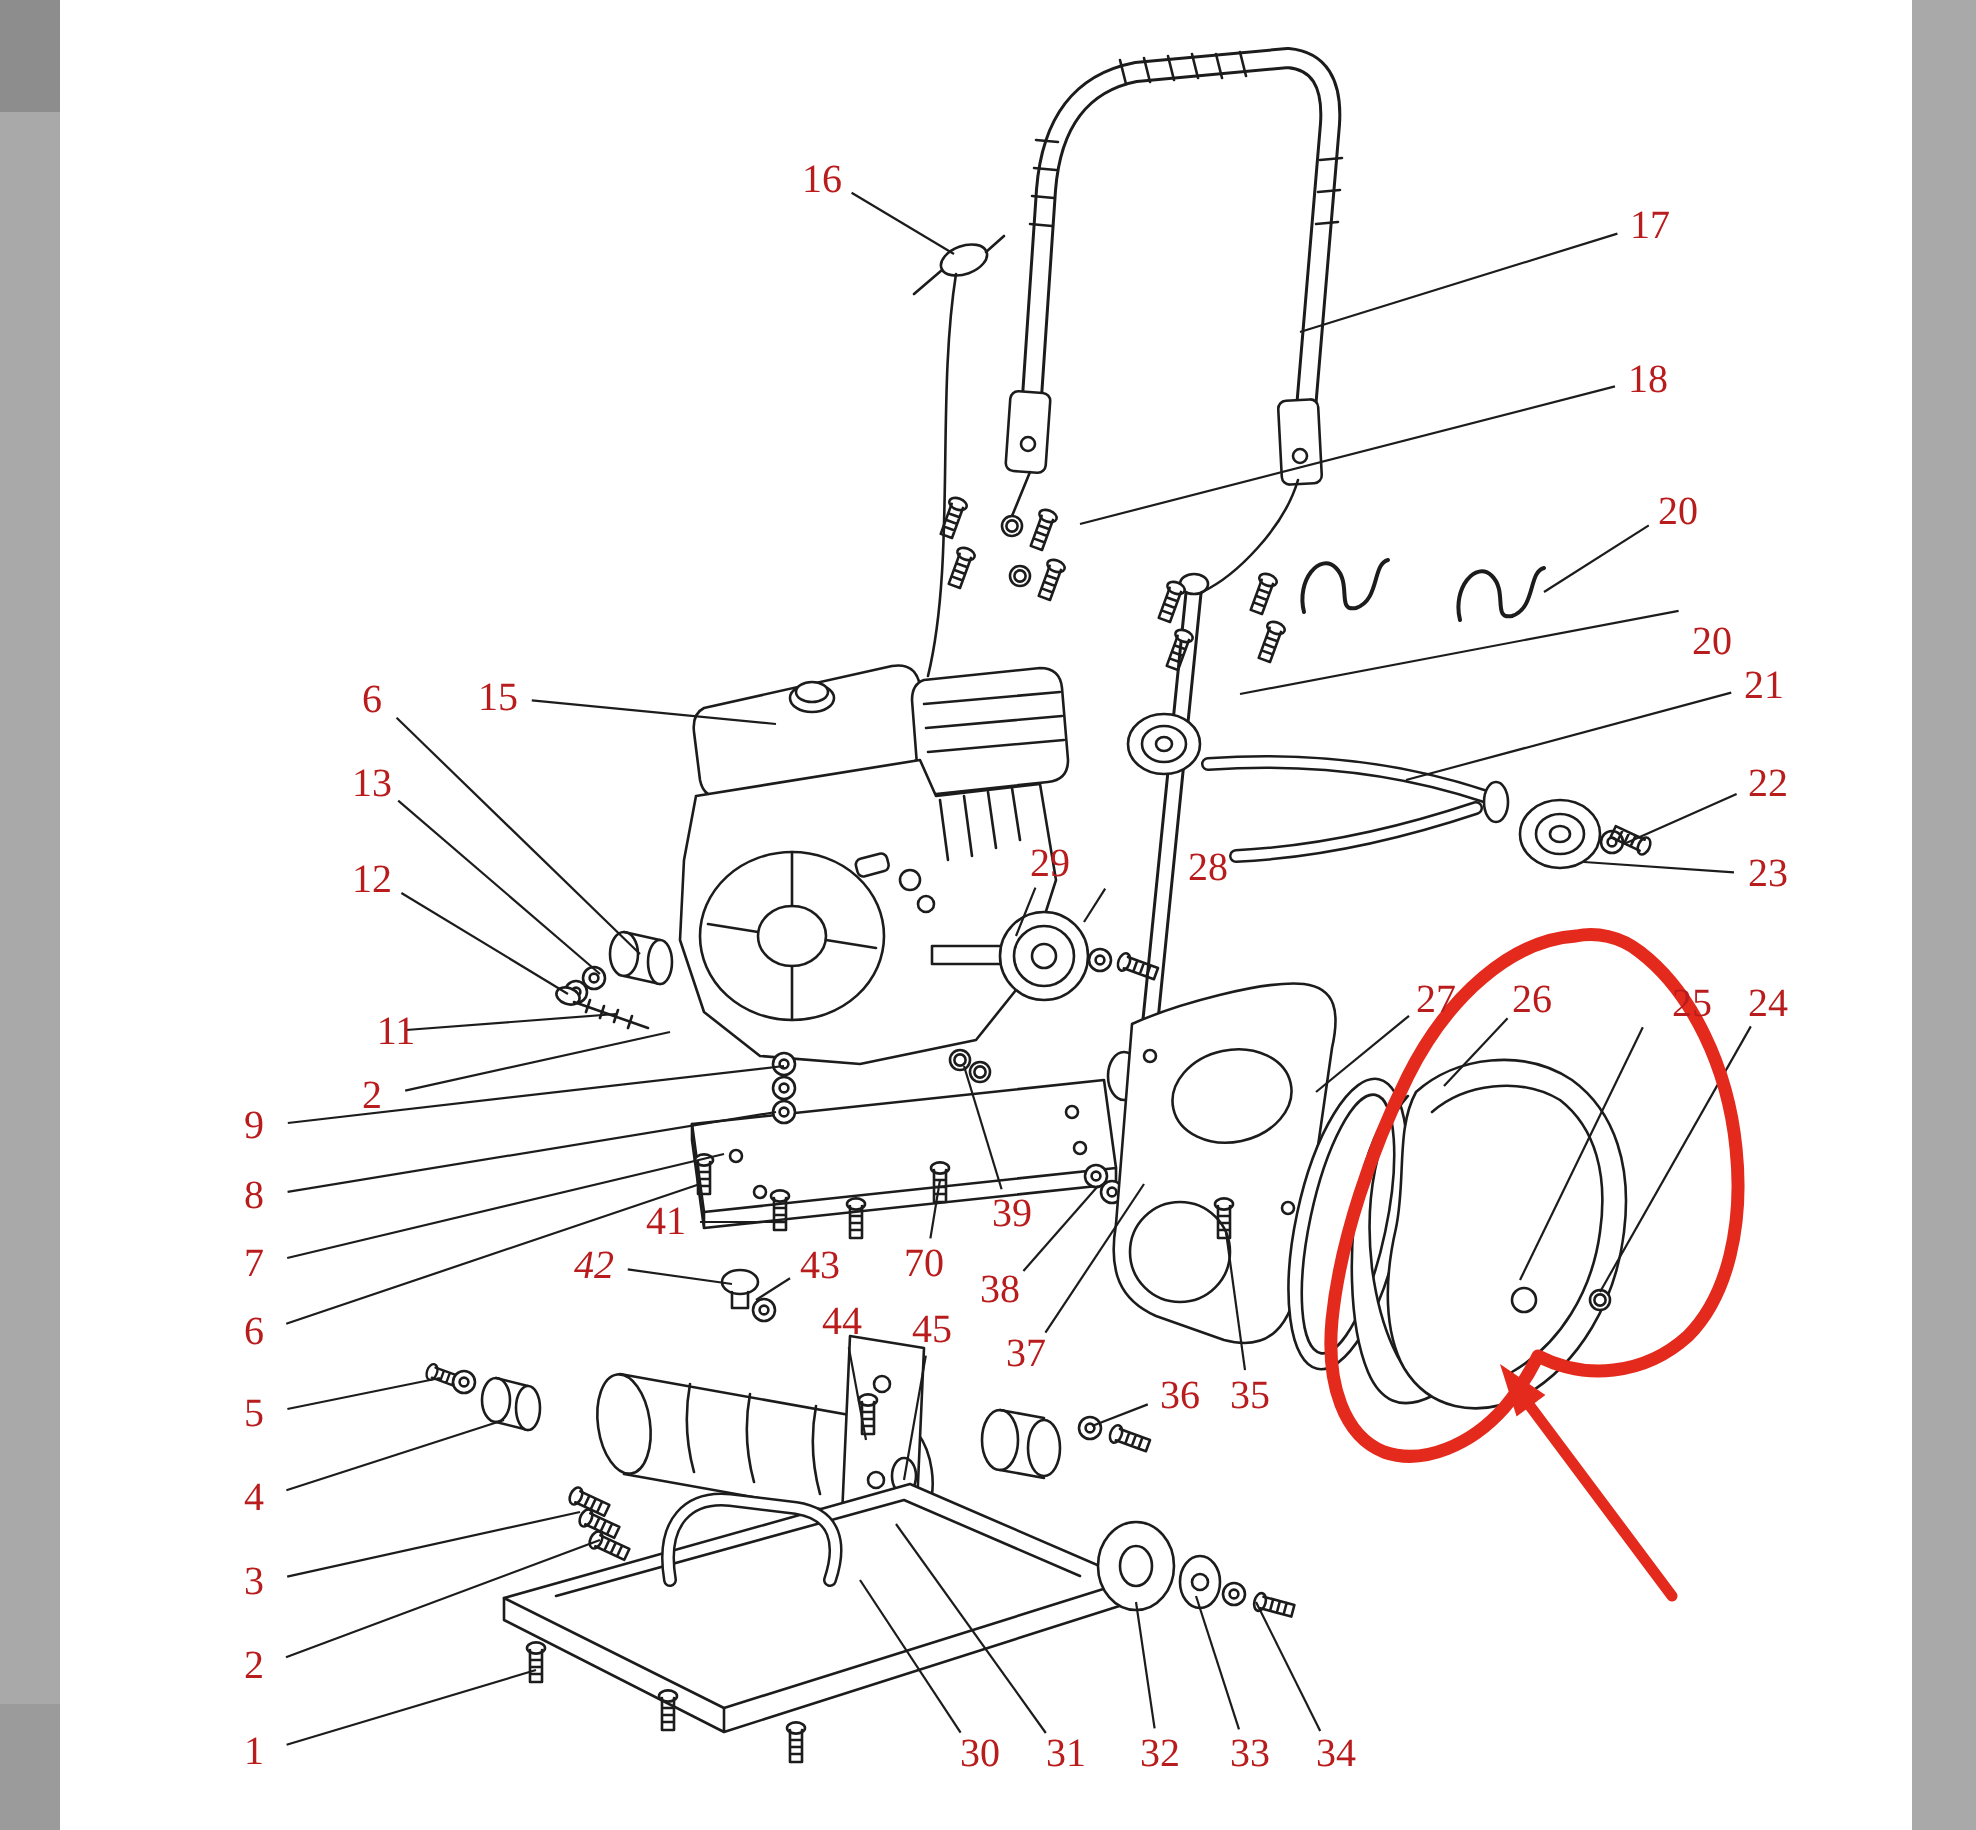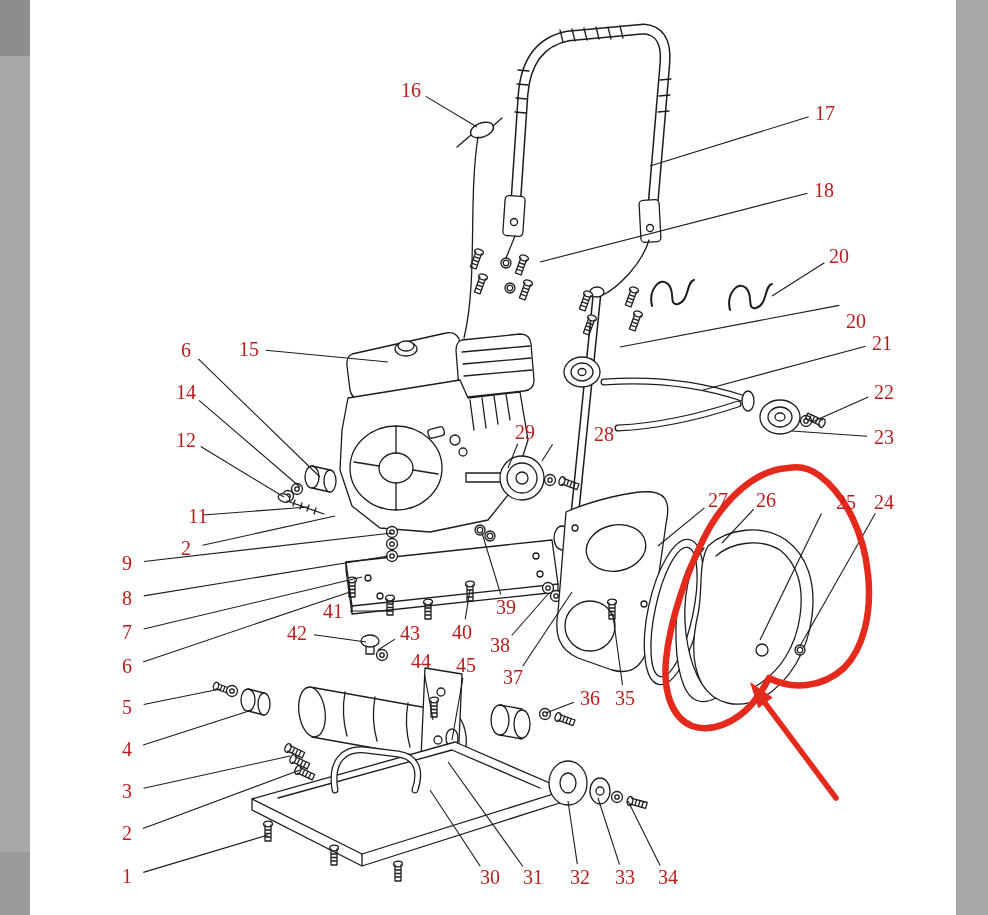--- a/index.html
+++ b/index.html
@@ -306,21 +306,21 @@
     <div class="part-label" style="left: 127px; top: 791px;">3</div>
     <div class="part-label" style="left: 127px; top: 749px;">4</div>
     <div class="part-label" style="left: 127px; top: 707px;">5</div>
     <div class="part-label" style="left: 127px; top: 666px;">6</div>
     <div class="part-label" style="left: 127px; top: 632px;">7</div>
     <div class="part-label" style="left: 127px; top: 598px;">8</div>
     <div class="part-label" style="left: 127px; top: 563px;">9</div>
     <div class="part-label" style="left: 186px; top: 548px;">2</div>
     <div class="part-label" style="left: 186px; top: 516px; margin-left: 12px;">11</div>
     <div class="part-label" style="left: 186px; top: 440px;">12</div>
-    <div class="part-label" style="left: 186px; top: 392px;">14</div>
+    <div class="part-label" style="left: 186px; top: 392px;">13</div>
     <div class="part-label" style="left: 186px; top: 350px;">6</div>
     <div class="part-label" style="left: 249px; top: 349px;">15</div>
     <div class="part-label" style="left: 411px; top: 90px;">16</div>
     <div class="part-label" style="left: 825px; top: 113px;">17</div>
     <div class="part-label" style="left: 824px; top: 190px; font-family: Liberation Serif, serif;">18</div>
     <div class="part-label" style="left: 839px; top: 256px;">20</div>
     <div class="part-label" style="left: 856px; top: 303px; margin-top: 18px;">20</div>
     <div class="part-label" style="left: 882px; top: 343px;">21</div>
     <div class="part-label" style="left: 884px; top: 392px;">22</div>
     <div class="part-label" style="left: 884px; top: 437px;">23</div>
@@ -333,19 +333,19 @@
     <div class="part-label" style="left: 490px; top: 877px;">30</div>
     <div class="part-label" style="left: 533px; top: 877px;">31</div>
     <div class="part-label" style="left: 580px; top: 877px;">32</div>
     <div class="part-label" style="left: 625px; top: 877px;">33</div>
     <div class="part-label" style="left: 668px; top: 877px;">34</div>
     <div class="part-label" style="left: 625px; top: 698px;">35</div>
     <div class="part-label" style="left: 590px; top: 698px;">36</div>
     <div class="part-label" style="left: 513px; top: 677px;">37</div>
     <div class="part-label" style="left: 500px; top: 645px;">38</div>
     <div class="part-label" style="left: 506px; top: 607px;">39</div>
-    <div class="part-label" style="left: 462px; top: 632px;">40</div>
+    <div class="part-label" style="left: 462px; top: 632px;">70</div>
     <div class="part-label" style="left: 333px; top: 611px;">41</div>
-    <div class="part-label" style="left: 297px; top: 633px;">42</div>
+    <div class="part-label" style="left: 297px; top: 633px; font-style: italic;">42</div>
     <div class="part-label" style="left: 410px; top: 633px;">43</div>
     <div class="part-label" style="left: 421px; top: 661px;">44</div>
     <div class="part-label" style="left: 466px; top: 665px;">45</div>
   </div>
 
 </body></html>

